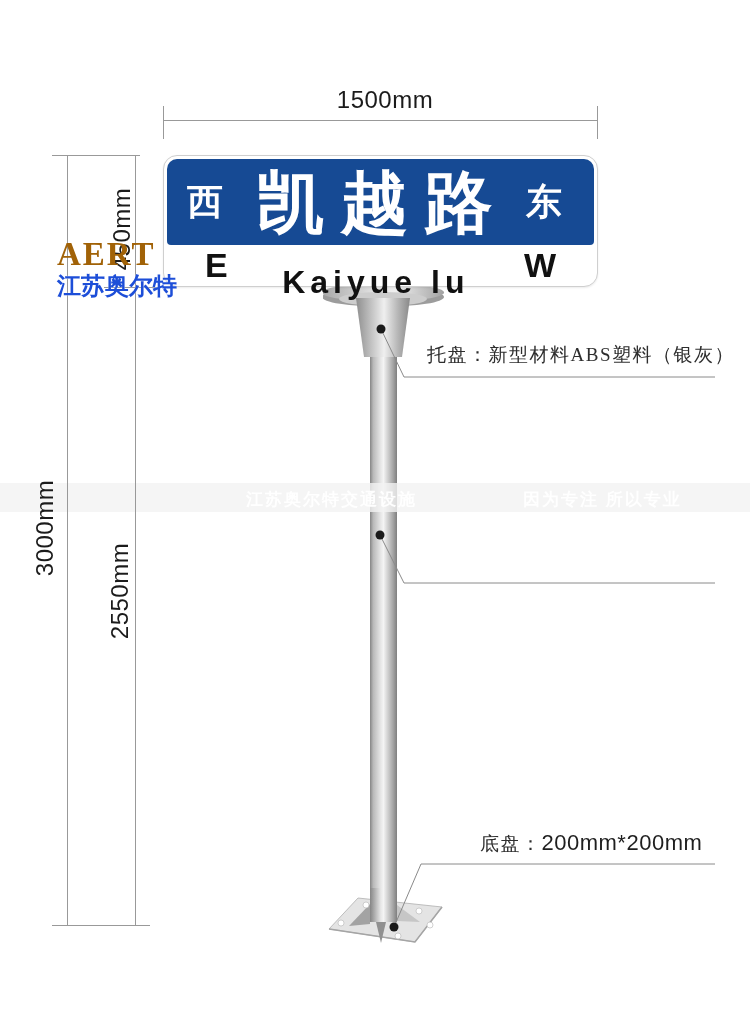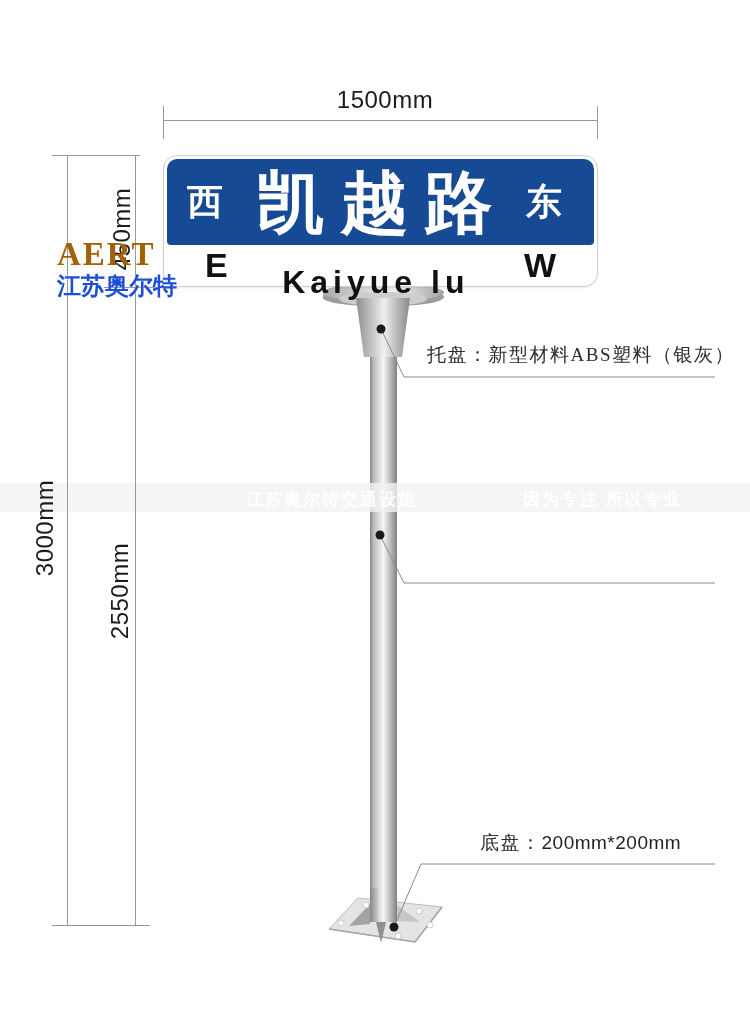--- a/index.html
+++ b/index.html
@@ -61,21 +61,21 @@
   
   #lines-layer{position:absolute;left:0;top:0;z-index:3;pointer-events:none;}
   #cone-layer{position:absolute;left:323px;top:283px;z-index:2;}
   #base-layer{position:absolute;left:320px;top:888px;z-index:2;}
   
   .callout{
     position:absolute;z-index:5;color:#2e2e2e;white-space:nowrap;
     font-family:"Liberation Serif",serif;font-size:19px;letter-spacing:1.5px;
   }
   #callout-base .base-size{
-    font-family:"Liberation Sans",sans-serif;font-size:19px;letter-spacing:.5px;color:#1f1f1f;
+    font-family:"Liberation Sans",sans-serif;font-size:22px;letter-spacing:.5px;color:#1f1f1f;
   }
 </style>
 </head>
 <body>
 
 <div id="canvas">
 
   <div id="pole"></div>
 
   <div id="watermark">

